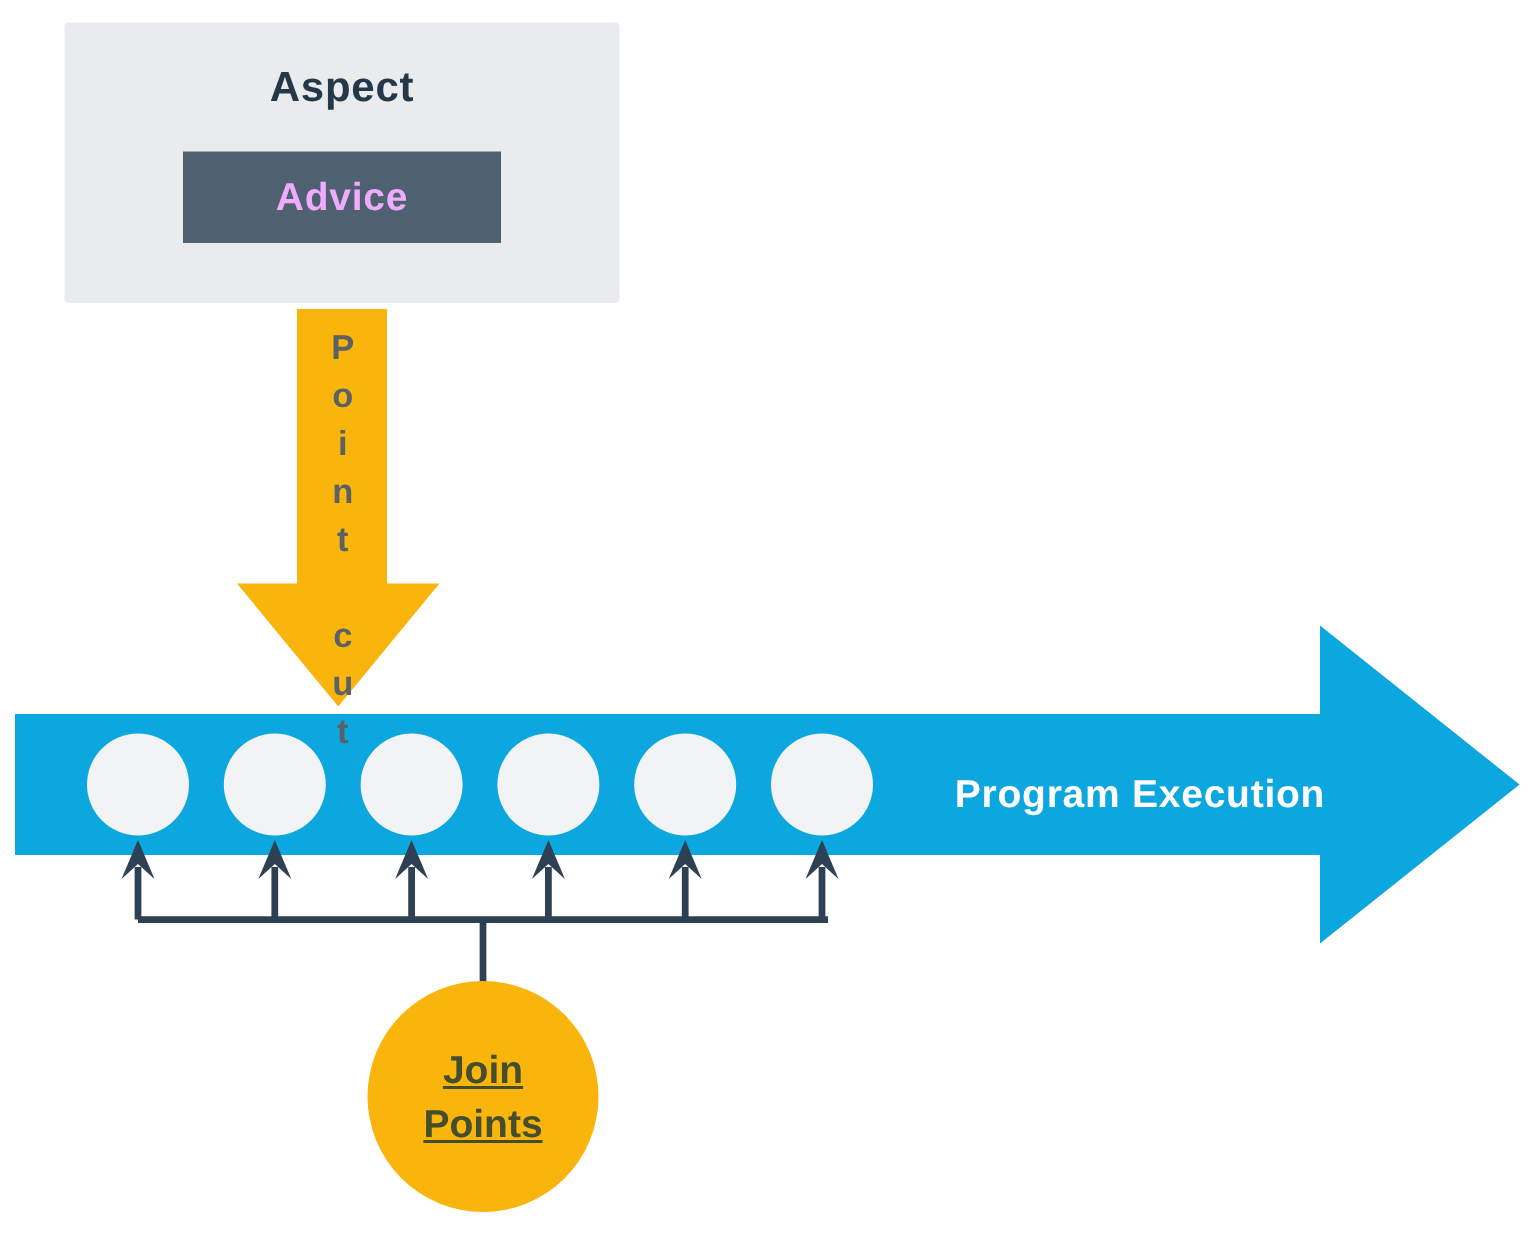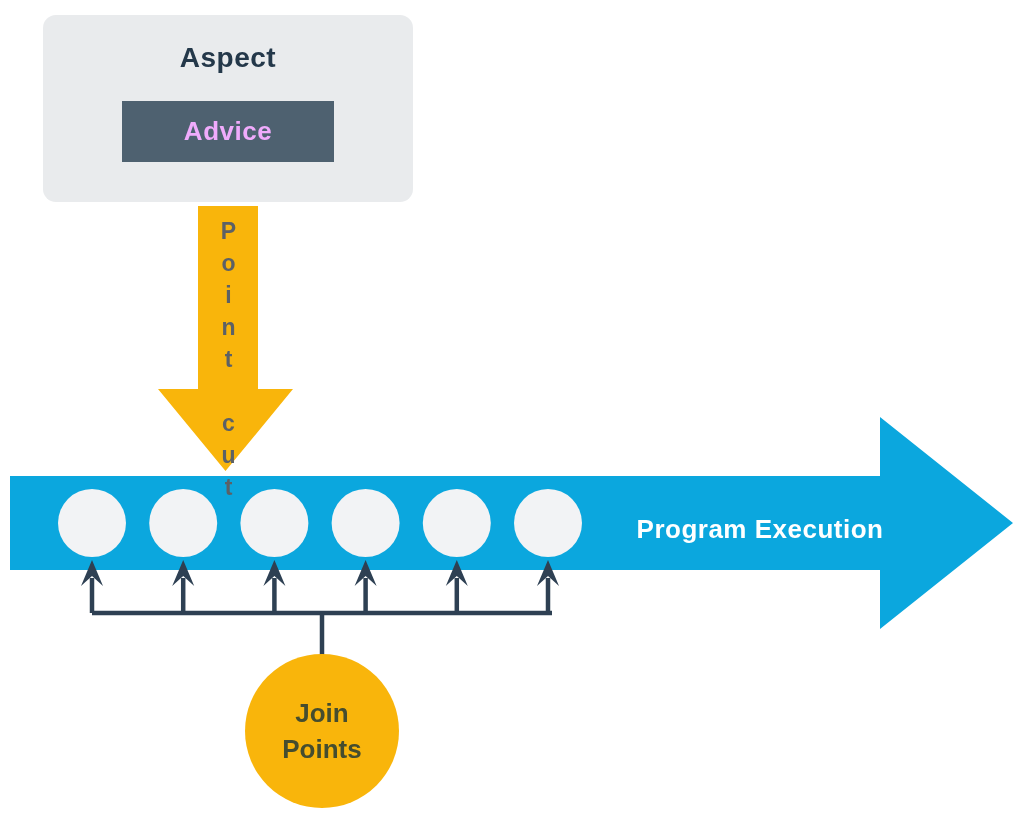--- a/index.html
+++ b/index.html
@@ -9,21 +9,21 @@
 
   .pointcut-arrow{fill:var(--yellow);}
   .program-arrow{fill:var(--blue);}
   .joinpoint-circle{fill:var(--circle-white);}
   .bracket-line{stroke:var(--line);stroke-width:4.5;fill:none;}
   .tick-head{fill:var(--line);}
   .join-circle{fill:var(--yellow);}
 
   .aspect-box{
     position:absolute;left:43px;top:15px;width:370px;height:187px;
-    background:var(--box-bg);border-radius:13px;
+    background:var(--box-bg);border-radius:3px;
   }
   .aspect-title{
     margin-top:27px;text-align:center;
     font-size:28px;font-weight:bold;color:var(--navy);letter-spacing:0.5px;
   }
   .advice-box{
     position:absolute;left:79px;top:86px;width:212px;height:61px;
     background:var(--slate);display:flex;align-items:center;justify-content:center;
   }
   .advice-box span{
@@ -35,21 +35,21 @@
     font-size:23px;font-weight:bold;color:var(--pointcut-text);letter-spacing:6px;
   }
   .program-label{
     position:absolute;left:615px;top:476px;width:290px;height:106px;
     display:flex;align-items:center;justify-content:center;
     color:#ffffff;font-size:26px;font-weight:bold;letter-spacing:0.5px;
   }
   .join-label{
     position:absolute;left:242px;top:651px;width:160px;height:160px;
     display:flex;align-items:center;justify-content:center;text-align:center;
-    color:var(--join-text);font-size:26px;font-weight:bold;line-height:36px;
+    color:var(--join-text);font-size:26px;font-weight:bold;line-height:36px;text-decoration:underline;
   }
   .join-label span{display:inline-block;width:120px;}
 </style>
 </head>
 <body>
 
 <div class="canvas">
 
   <svg class="shapes" viewBox="0 0 1023 824" aria-hidden="true">
 

